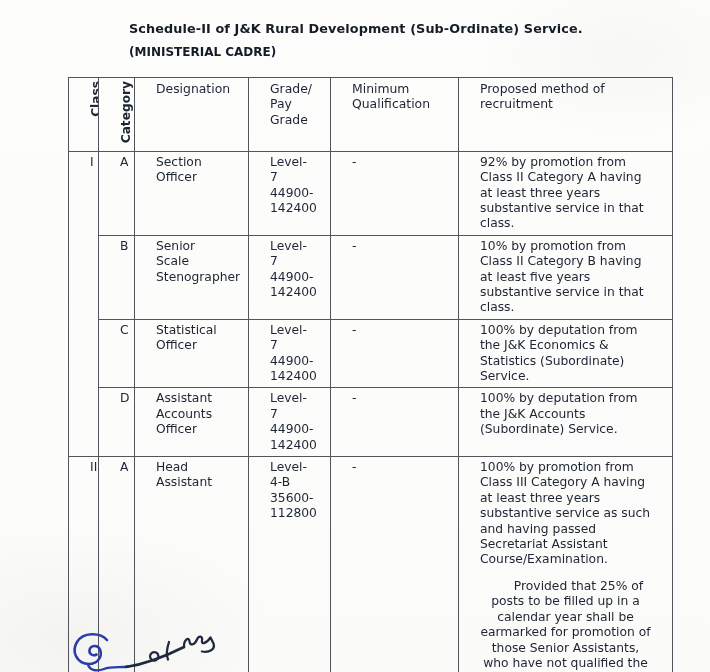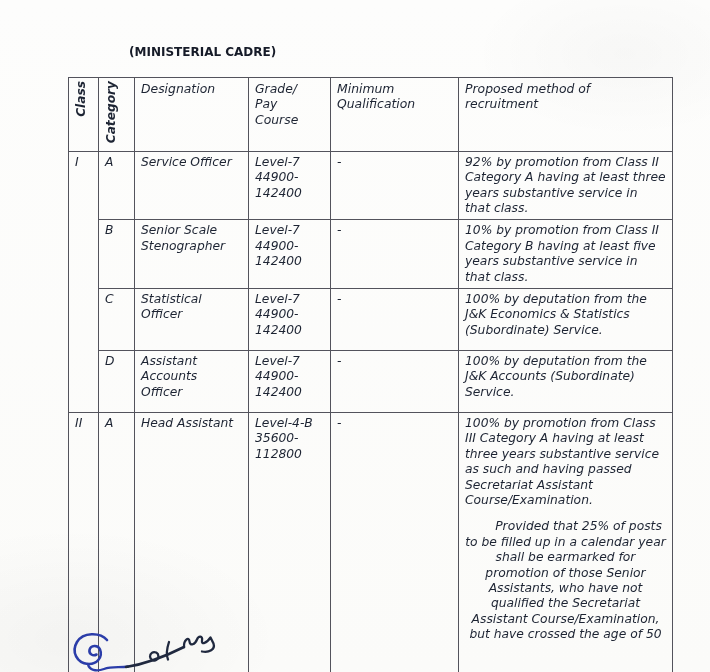--- a/index.html
+++ b/index.html
@@ -32,26 +32,25 @@
     position: absolute; left: 68px; top: 77px;
     width: 604px;
     border-collapse: collapse;
     table-layout: fixed;
     font-size: 12.3px;
     color: #1d2433;
   }
   table.schedule td, table.schedule th {
     border: 1px solid #53535c;
     vertical-align: top;
-    padding: 3px 6px;
+    padding: 3px 21px;
     overflow: hidden;
     font-weight: normal;
     text-align: left;
     line-height: 15.4px;
-    font-style: italic;
   }
   th.colhead { font-weight: bold; font-size: 12.4px; }
   th.vhead { vertical-align: bottom; text-align: center; padding: 4px 1px; }
   .vheader {
     writing-mode: vertical-rl;
     transform: rotate(180deg);
     font-weight: bold;
     font-size: 12.2px;
     display: inline-block;
     line-height: 1;
@@ -68,20 +67,21 @@
   .sig {
     position: absolute; left: 70px; top: 631px;
     width: 175px; height: 41px;
   }
 </style>
 </head>
 <body>
 
 <div class="page">
 
+  <div class="doc-title">Schedule-II of J&amp;K Rural Development (Sub-Ordinate) Service.</div>
   <div class="doc-subtitle">(MINISTERIAL CADRE)</div>
 
   <table class="schedule">
     <colgroup>
       <col style="width:30px">
       <col style="width:36px">
       <col style="width:114px">
       <col style="width:82px">
       <col style="width:128px">
       <col style="width:214px">
@@ -91,33 +91,33 @@
         <tr style="height:69px">
       <th class="vhead">
         <span class="vheader">Class</span>
       </th>
       <th class="vhead">
         <span class="vheader">Category</span>
       </th>
       <th class="colhead">Designation</th>
       <th class="colhead">
         <div>Grade/</div>
-        <div>Pay Course</div>
+        <div>Pay Grade</div>
       </th>
       <th class="colhead">
         <div>Minimum</div>
         <div>Qualification</div>
       </th>
       <th class="colhead head-justify">Proposed method of recruitment</th>
     </tr>
 
     <tr style="height:66px">
       <td class="center" rowspan="4">I</td>
       <td class="center">A</td>
-      <td class="designation">Service Officer</td>
+      <td class="designation">Section Officer</td>
       <td class="grade">
         <div>Level-7</div>
         <div>44900-</div>
         <div>142400</div>
       </td>
       <td class="qual">-</td>
       <td class="recruit">
         <p>92% by promotion from Class II Category A having at least three years substantive service in that class.</p>
       </td>
     </tr>

